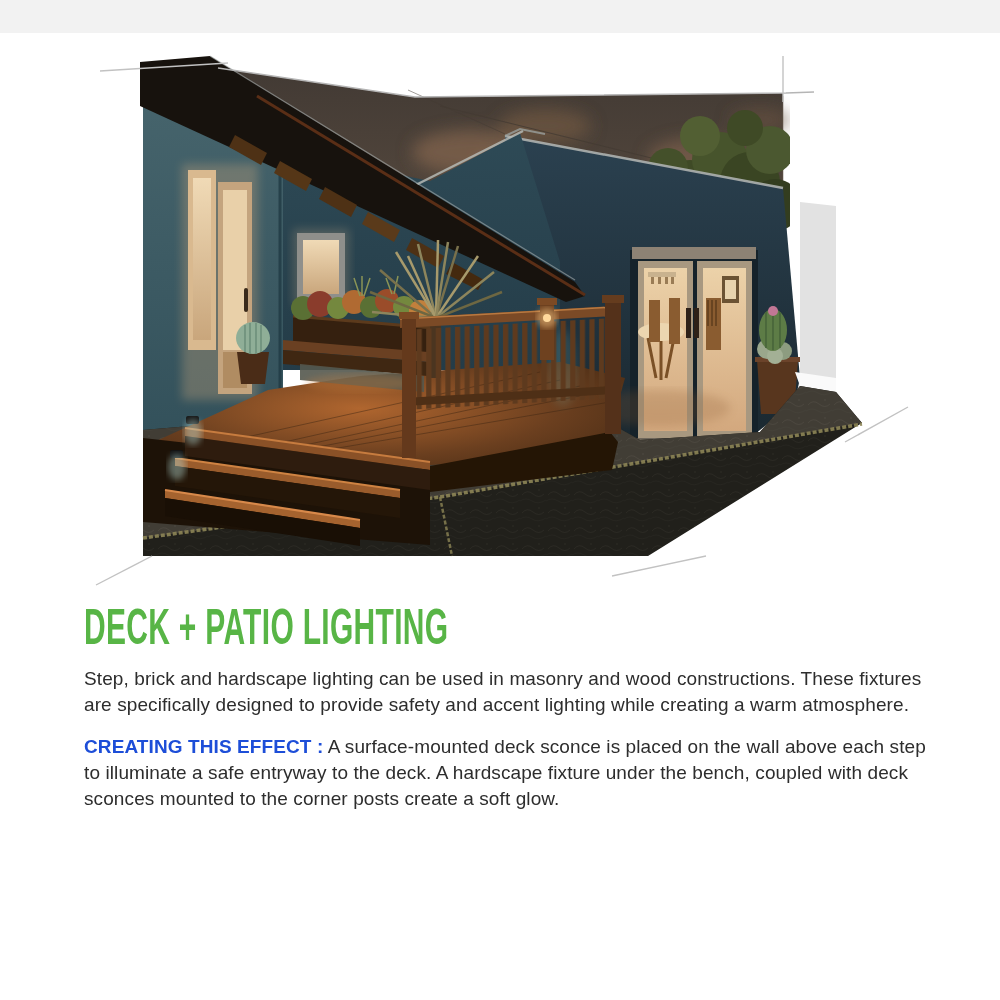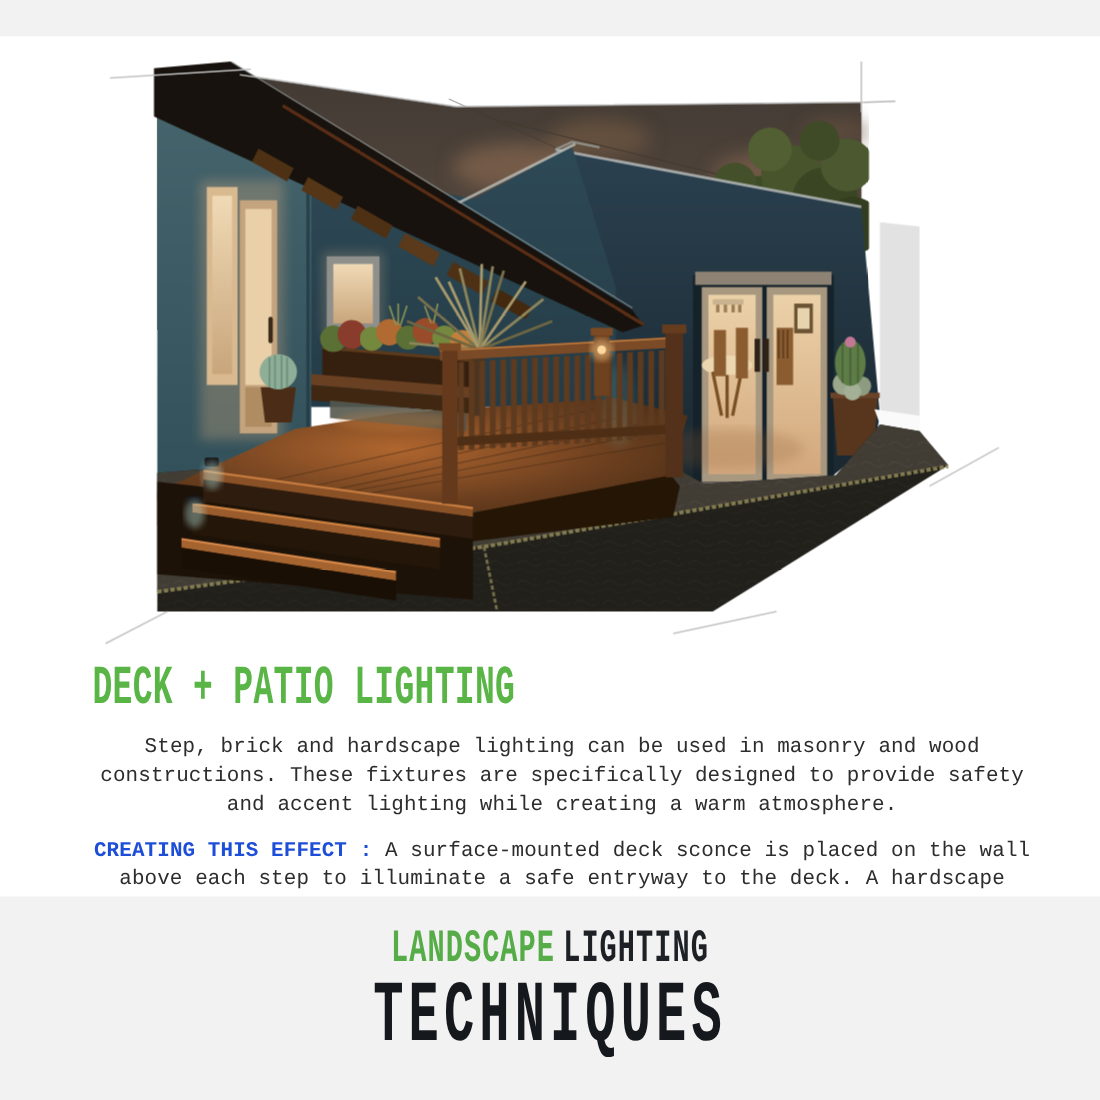--- a/index.html
+++ b/index.html
@@ -1,25 +1,25 @@
 <!DOCTYPE html>
 <html><head>
 <meta charset="utf-8">
 <style>
   html,body{margin:0;padding:0;background:#ffffff;}
   .page{position:relative;width:1000px;height:1000px;background:#ffffff;overflow:hidden;
-        font-family:Liberation Mono, monospace;}
+        font-family:Liberation Sans, sans-serif;}
   .band{position:absolute;left:0;right:0;background:#f2f2f2;}
   .band-top{top:0;height:33px;}
   .band-bottom{top:815px;bottom:0;text-align:center;}
   .illustration{position:absolute;left:0;top:0;width:1000px;height:620px;}
   .content{position:absolute;left:84px;top:600px;width:864px;}
   .headline{margin:0;color:#58b546;font-size:50px;line-height:54px;font-weight:700;
             letter-spacing:.5px;white-space:nowrap;transform:scaleX(.6);transform-origin:left center;}
-  .para{margin:12px 10px 0 0;font-size:19px;line-height:26px;color:#2d2d2d;letter-spacing:.1px;text-align:center;}
+  .para{margin:12px 10px 0 0;font-size:19px;line-height:26px;color:#2d2d2d;letter-spacing:.1px;}
   .para.second{margin-top:16px;}
   .effect-label{font-weight:700;color:#1d4ed8;}
   .f1{padding-top:26px;font-size:42px;line-height:44px;font-weight:700;letter-spacing:1.5px;
       white-space:nowrap;transform:scaleX(.62);transform-origin:center;color:#1d2126;}
   .f1 .green{color:#56ad47;margin-right:12px;}
   .f2{font-size:79px;line-height:70px;font-weight:700;letter-spacing:8px;white-space:nowrap;
       transform:scaleX(.58);transform-origin:center;color:#15181c;margin-top:4px;}
 </style>
 </head>
 <body>
@@ -297,18 +297,14 @@
       </g>
     </svg>
   </div>
 
   <div class="content">
     <h1 class="headline">DECK + PATIO LIGHTING</h1>
     <p class="para">Step, brick and hardscape lighting can be used in masonry and wood constructions. These fixtures are specifically designed to provide safety and accent lighting while creating a warm atmosphere.</p>
     <p class="para second"><span class="effect-label">CREATING THIS EFFECT :</span><span> A surface-mounted deck sconce is placed on the wall above each step to illuminate a safe entryway to the deck. A hardscape fixture under the bench, coupled with deck sconces mounted to the corner posts create a soft glow.</span></p>
   </div>
 
-  <div class="band band-bottom">
-    <div class="f1"><span class="green">LANDSCAPE</span><span>LIGHTING</span></div>
-    <div class="f2">TECHNIQUES</div>
-  </div>
 
 </div>
 
 </body></html>

